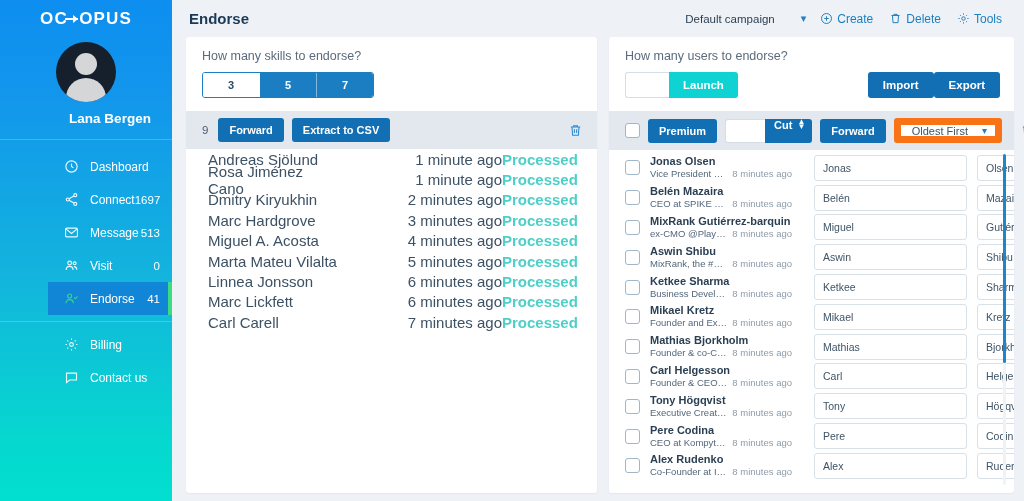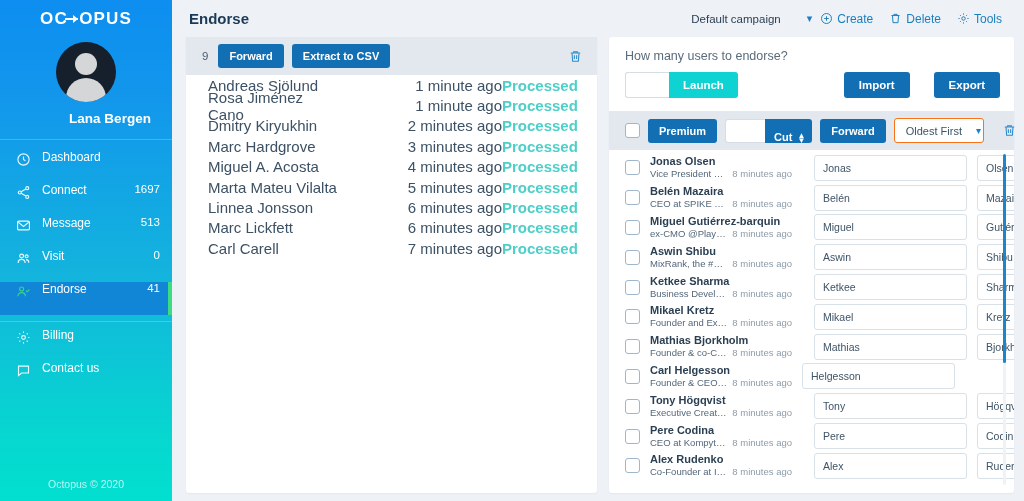--- a/index.html
+++ b/index.html
@@ -55,23 +55,23 @@
     position: absolute; left: 50%; bottom: -6px; transform: translateX(-50%);
     width: 40px; height: 30px; border-radius: 20px 20px 0 0; background: #d4d6d8;
   }
   .profile-name {
     margin-top: 9px; font-size: 13.5px; font-weight: bold; color: #ffffff; padding-left: 48px;
   }
   .nav { padding-top: 4px; }
   .nav-group { border-bottom: 1px solid rgba(255,255,255,0.22); padding: 6px 0 6px 0; }
   .nav-group.last { border-bottom: none; }
   .nav-item {
-    display: flex; align-items: flex-start; height: 33px;
+    display: flex; align-items: center; height: 33px;
     padding: 0 12px 0 14px; cursor: pointer;
-    font-size: 12px; color: #ffffff; position: relative;
+    font-size: 12px; color: #ffffff; position: relative; margin-left: 48px;
   }
   .nav-item .ico {
     width: 18px; height: 18px; flex: 0 0 18px; margin-right: 10px;
     display: flex; align-items: center; justify-content: center;
     opacity: .92;
   }
   .nav-item .lbl { flex: 1 1 auto; }
   .nav-item .cnt { font-size: 11.5px; color: #ffffff; }
   .nav-item.active {
     background: #1185d6;
@@ -94,21 +94,21 @@
     background: #eef1f6; min-width: 0;
   }
   .topbar {
     height: 37px; flex: 0 0 37px; display: flex; align-items: center;
     padding: 0 14px 0 17px; background: #eef1f6;
   }
   .page-title { font-size: 15px; font-weight: bold; color: #1b3a57; }
   .topbar-right { margin-left: auto; display: flex; align-items: center; gap: 0; }
   .campaign-select {
     display: flex; align-items: center; cursor: pointer;
-    font-size: 11.5px; color: #2c3e50; 
+    font-size: 11.5px; color: #2c3e50; margin-right: 6px;
   }
   .campaign-select .chev { margin-left: 26px; color: #1f7fc4; font-size: 11px; }
   .tb-btn {
     display: flex; align-items: center; gap: 4px; cursor: pointer;
     font-size: 12px; color: #1a7fc1; padding: 0 8px;
   }
   .tb-btn svg { display: block; }
 
   .panels { flex: 1 1 auto; display: flex; gap: 12px; padding: 0 10px 8px 14px; min-height: 0; }
 
@@ -139,21 +139,21 @@
   .launch-input {
     width: 44px; height: 26px; border: 1px solid #d6dde5; border-right: none;
     border-radius: 3px 0 0 3px; background: #fff; outline: none;
     font-family: inherit; font-size: 11px; padding: 0 5px; color: #2b4a63;
   }
   .launch-btn {
     height: 26px; padding: 4px 14px; border: none; cursor: pointer;
     background: #0fd2d2; color: #fff; font-size: 11.5px; font-weight: bold;
     font-family: inherit; border-radius: 0 3px 3px 0;
   }
-  .head-right { margin-left: auto; display: flex; gap: 24px; }
+  .head-right { margin-left: auto; display: flex; gap: 0; }
   .btn-blue {
     height: 26px; padding: 0 15px; border: none; cursor: pointer;
     background: #126fb3; color: #fff; font-size: 11.5px; font-weight: bold;
     font-family: inherit; border-radius: 3px;
   }
 
   .toolbar {
     background: #e3e8ef; display: flex; align-items: center;
     padding: 7px 14px 7px 16px; gap: 8px; min-height: 34px;
   }
@@ -174,27 +174,27 @@
   .cut-group { display: flex; align-items: center; }
   .cut-input {
     width: 40px; height: 24px; border: 1px solid #d6dde5; border-right: none;
     border-radius: 3px 0 0 3px; background: #fff; outline: none;
     font-family: inherit; font-size: 11px; padding: 0 4px; color: #2b4a63;
   }
   .cut-btn {
     height: 24px; padding: 0 7px 0 9px; border: none; cursor: pointer;
     background: #126fb3; color: #fff; font-size: 11px; font-weight: bold;
     font-family: inherit; border-radius: 0 3px 3px 0;
-    display: flex; align-items: flex-end; gap: 5px;
+    display: flex; align-items: flex-start; gap: 5px;
   }
   .spin { display: flex; flex-direction: column; line-height: 5px; font-size: 8px; }
   .sort-select {
     margin-left: auto; display: flex; align-items: center; gap: 14px;
-    height: 25px; padding: 0 2px 0 11px; background: #fff;
-    border: 1px solid #f97316; border-radius: 3px;
+    height: 25px; padding: 0 8px 0 11px; background: #fff;
+    border: 7px solid #f97316; border-radius: 3px;
     font-size: 11px; color: #3a5468; cursor: pointer; white-space: nowrap;
   }
   .sort-select .chev { color: #1f7fc4; font-size: 10px; }
 
   
   .list-left { flex: 1 1 auto; overflow: hidden; padding: 0 0 0 0; }
   .row-left {
     display: flex; align-items: center; height: 20.4px;
     padding: 0 18px 0 22px; font-size: 15px; color: #3c5164;
   }
@@ -344,21 +344,20 @@
             <svg width="15" height="15" viewBox="0 0 24 24" fill="none" stroke="#fff" stroke-width="1.8">
                 <path d="M4 5h16v11H9l-5 4z"></path>
               </svg>
           </span>
           <span class="lbl">Contact us</span>
           <span class="cnt"></span>
         </div>
       </div>
     </nav>
 
-    <div class="sidebar-footer">Octopus © 2020</div>
   </aside>
 
   <div class="main">
 
     <header class="topbar">
       <div class="page-title">Endorse</div>
 
       <div class="topbar-right">
         <div class="campaign-select">
           <span>Default campaign</span>
@@ -392,20 +391,28 @@
               </svg>
           </span>
           <span>Tools</span>
         </div>
       </div>
     </header>
 
     <div class="panels">
 
       <section class="panel left">
+        <div class="panel-head">
+          <div class="panel-q">How many skills to endorse?</div>
+          <div class="seg">
+            <div class="seg-opt sel">3</div>
+            <div class="seg-opt">5</div>
+            <div class="seg-opt">7</div>
+          </div>
+        </div>
 
         <div class="toolbar">
           <span class="count-badge">9</span>
           <button class="tool-btn">Forward</button>
           <button class="tool-btn">Extract to CSV</button>
           <span class="trash-btn">
             <svg width="15" height="15" viewBox="0 0 24 24" fill="none" stroke="#2a8bce" stroke-width="1.7">
                 <path d="M4.5 6.5h15M9 6.5V4.3h6v2.2M6.4 6.5l1 13.2h9.2l1-13.2M10.2 10v6M13.8 10v6"></path>
               </svg>
           </span>
@@ -523,21 +530,21 @@
                 <span class="r-time">8 minutes ago</span>
               </div>
             </div>
             <input class="r-field r-first" type="text" value="Belén" style="">
             <input class="r-field r-last" type="text" value="Mazaira" style="">
           </div>
 
           <div class="row-right">
             <span class="chk"></span>
             <div class="r-person">
-              <div class="r-name">Miguel Gutiérrez-barquin</div>
+              <div class="r-name">MixRank Gutiérrez-barquin</div>
               <div class="r-sub">
                 <span class="r-title">ex-CMO @PlayGi...</span>
                 <span class="r-time">8 minutes ago</span>
               </div>
             </div>
             <input class="r-field r-first" type="text" value="Miguel" style="">
             <input class="r-field r-last" type="text" value="Gutiérrez-barquin" style="">
           </div>
 
           <div class="row-right">
@@ -594,20 +601,21 @@
 
           <div class="row-right">
             <span class="chk"></span>
             <div class="r-person">
               <div class="r-name">Carl Helgesson</div>
               <div class="r-sub">
                 <span class="r-title">Founder &amp; CEO a...</span>
                 <span class="r-time">8 minutes ago</span>
               </div>
             </div>
+            <input class="r-field r-first" type="text" value="Carl" style="">
             <input class="r-field r-last" type="text" value="Helgesson" style="">
           </div>
 
           <div class="row-right">
             <span class="chk"></span>
             <div class="r-person">
               <div class="r-name">Tony Högqvist</div>
               <div class="r-sub">
                 <span class="r-title">Executive Creativ...</span>
                 <span class="r-time">8 minutes ago</span>

